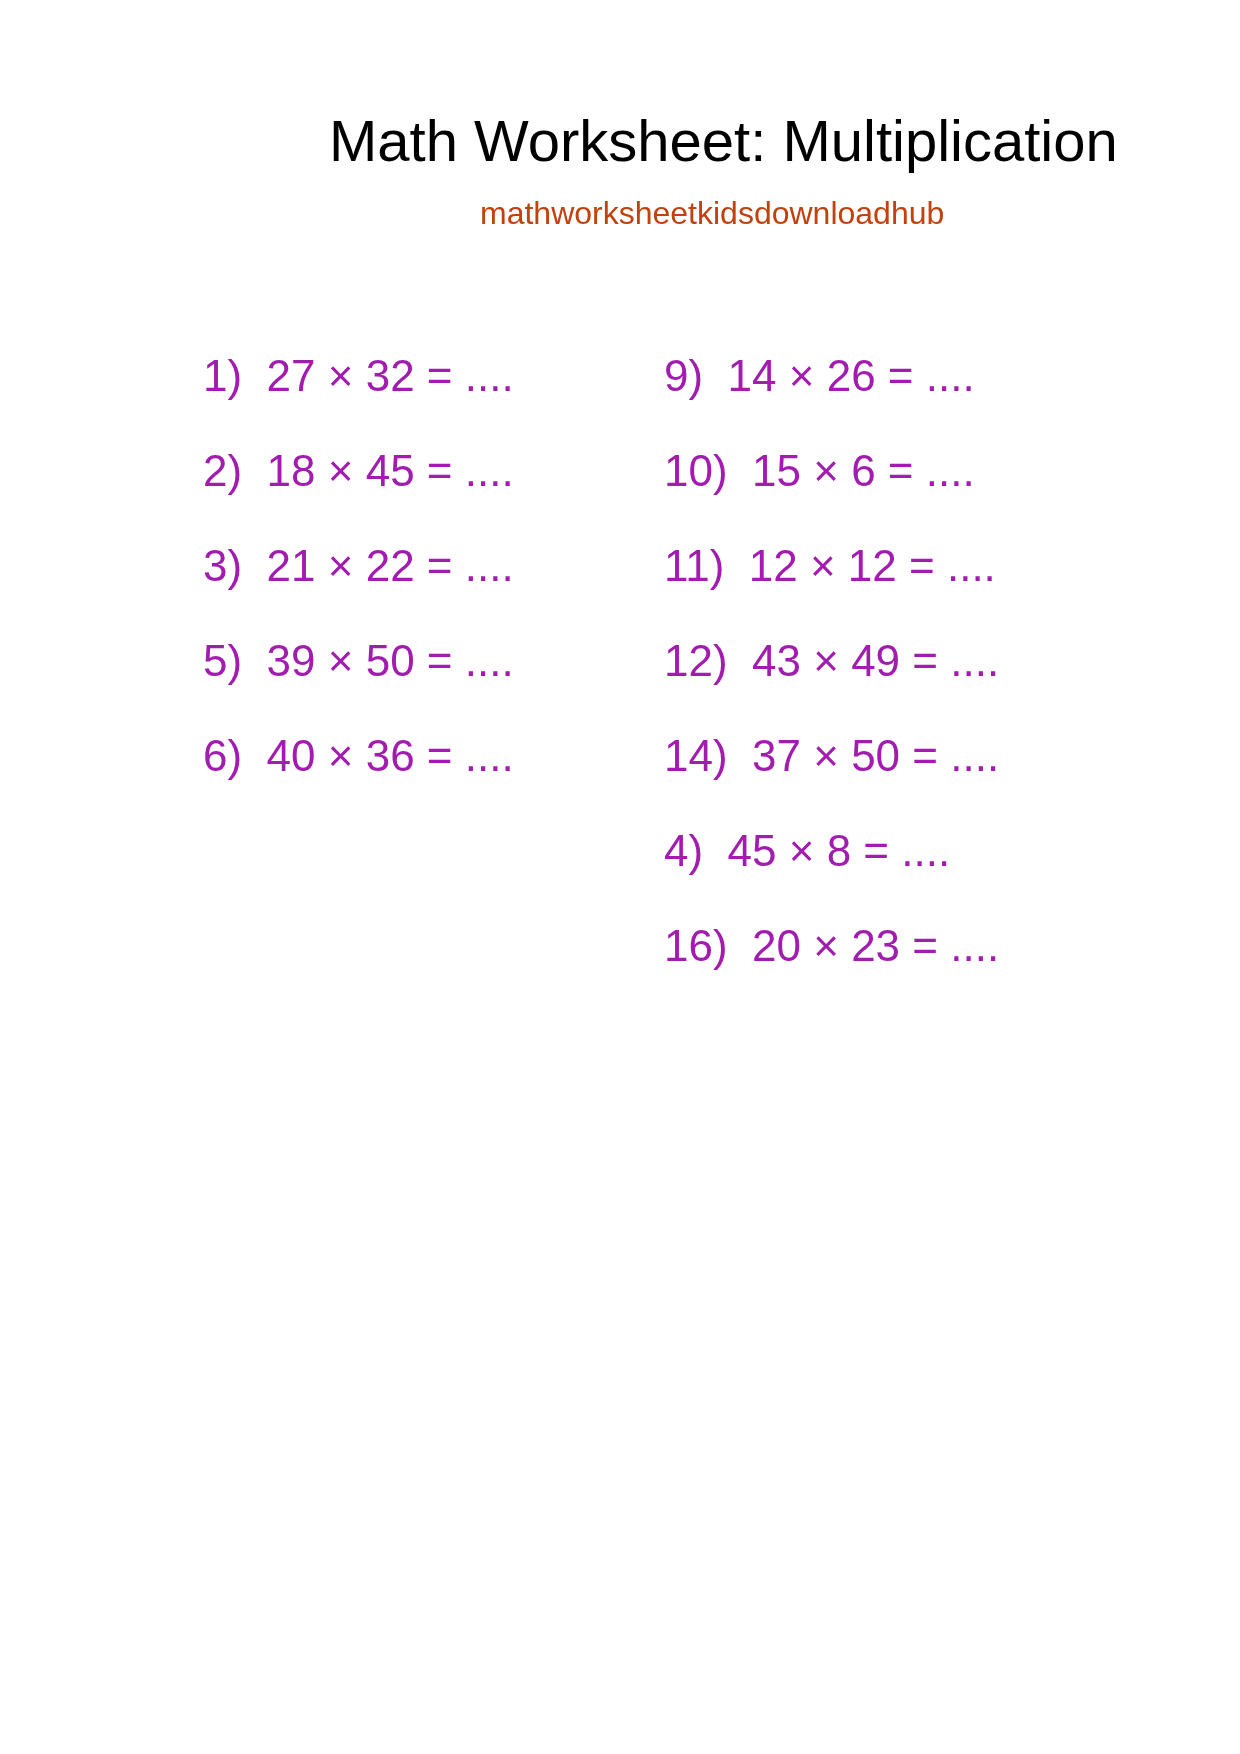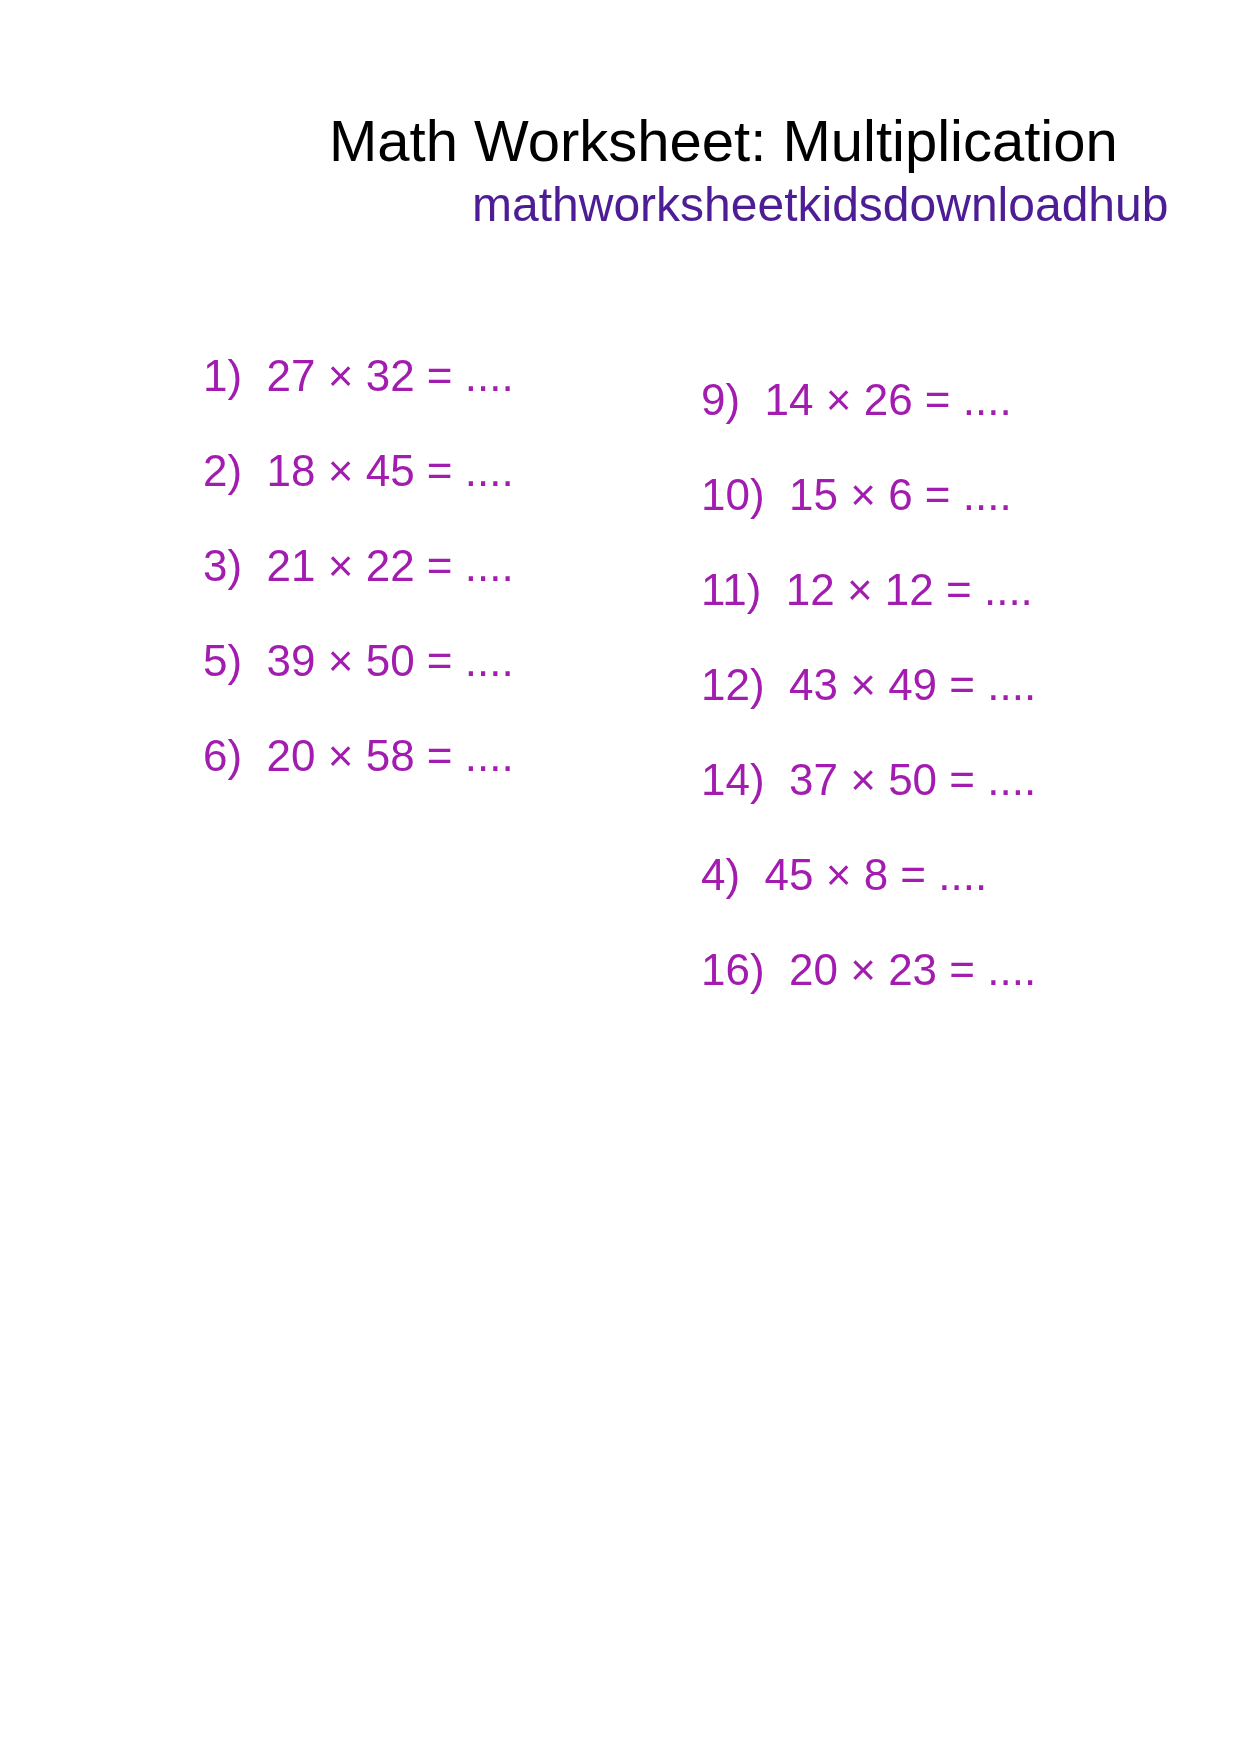--- a/index.html
+++ b/index.html
@@ -23,55 +23,55 @@
       line-height: 66px;
       white-space: nowrap;
       color: #000000;
       margin: 8px;
       font-weight: normal;
     }
     .subtitle {
       position: absolute;
       left: 472px;
       top: 180px;
-      font-size: 48px;
+      font-size: 32px;
       line-height: 50px;
       white-space: nowrap;
-      color: #4c1d95;
-      margin: 0;
+      color: #c2410c;
+      margin: 8px;
     }
     .column {
       position: absolute;
       top: 350px;
       margin: 0;
       padding: 0;
       list-style: none;
     }
     .column.left { left: 203px; }
-    .column.right { left: 701px; margin-top: 24px; }
+    .column.right { left: 664px; }
     .problem {
       height: 95px;
       font-size: 44px;
       line-height: 52px;
       white-space: pre;
       color: #a21caf;
     }
   </style>
 </head>
 <body>
 
 <h1 class="title">Math Worksheet: Multiplication</h1>
 <div class="subtitle">mathworksheetkidsdownloadhub</div>
 
 <ol class="column left">
   <li class="problem">1)  27 × 32 = ....</li>
   <li class="problem">2)  18 × 45 = ....</li>
   <li class="problem">3)  21 × 22 = ....</li>
   <li class="problem">5)  39 × 50 = ....</li>
-  <li class="problem">6)  20 × 58 = ....</li>
+  <li class="problem">6)  40 × 36 = ....</li>
 </ol>
 
 <ol class="column right">
   <li class="problem">9)  14 × 26 = ....</li>
   <li class="problem">10)  15 × 6 = ....</li>
   <li class="problem">11)  12 × 12 = ....</li>
   <li class="problem">12)  43 × 49 = ....</li>
   <li class="problem">14)  37 × 50 = ....</li>
   <li class="problem">4)  45 × 8 = ....</li>
   <li class="problem">16)  20 × 23 = ....</li>

